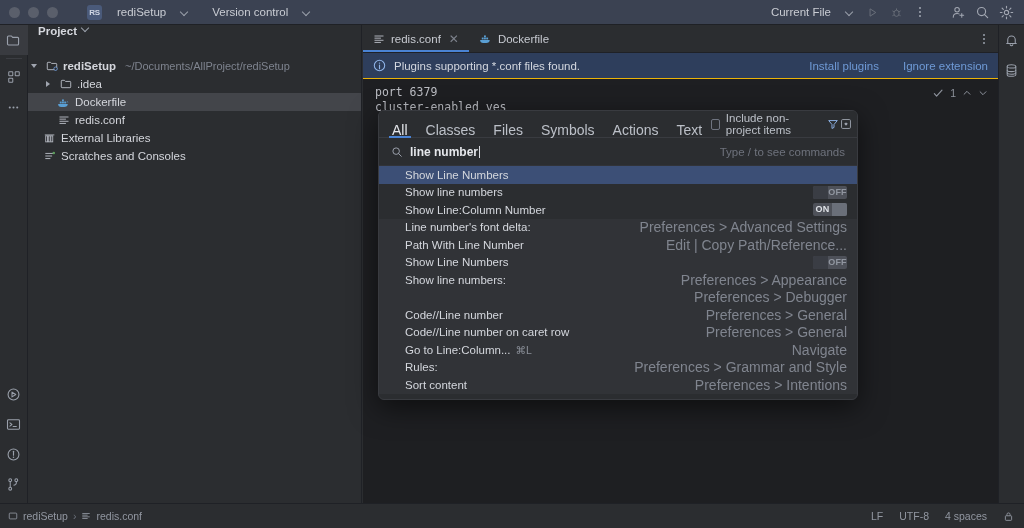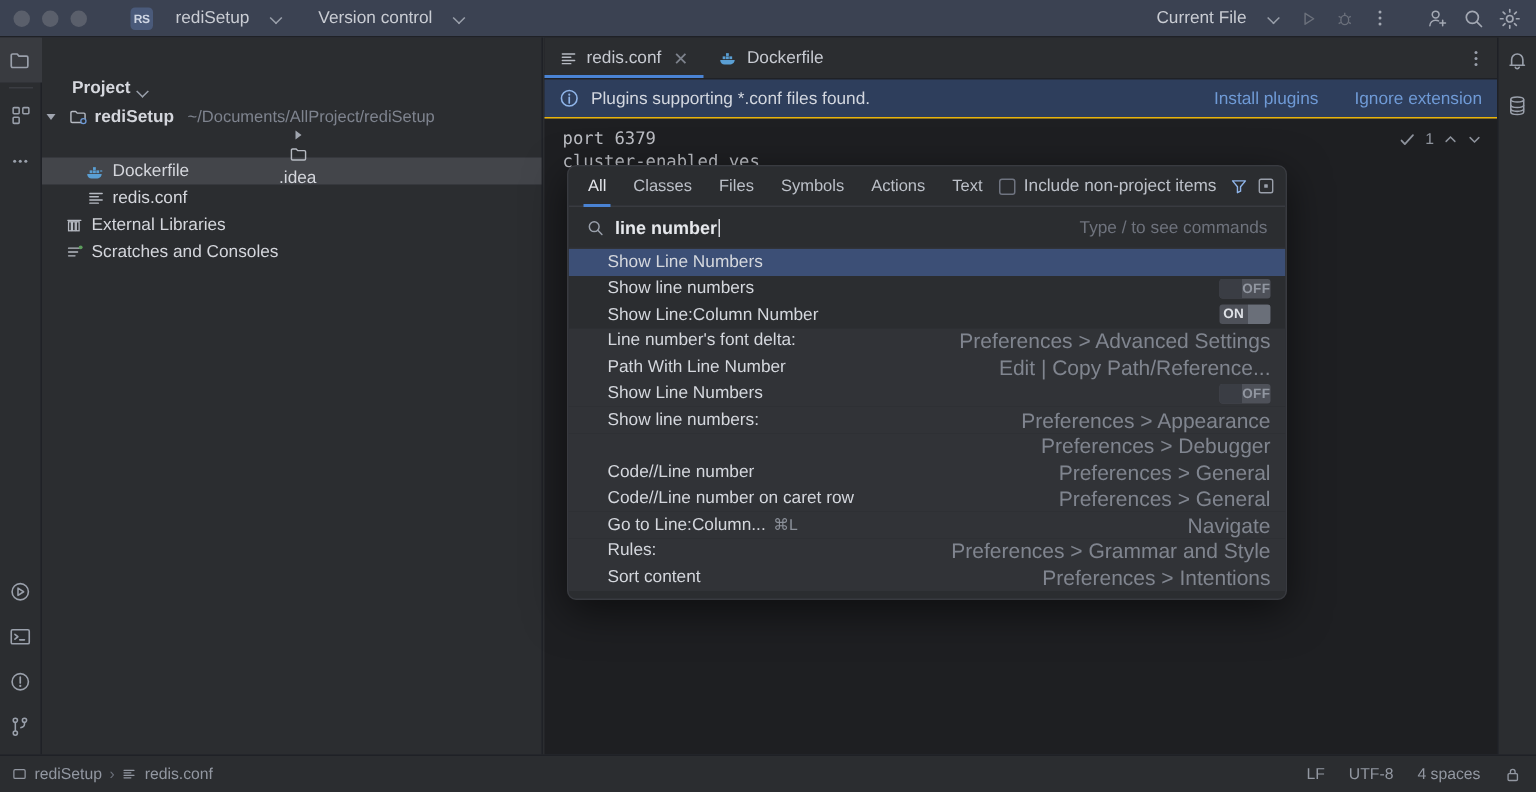--- a/index.html
+++ b/index.html
@@ -64,21 +64,21 @@
     background:#2b2d30; border-left:1px solid #1f2126;
     display:flex; flex-direction:column; align-items:center;
   }
 
   
   .project-panel {
     position:absolute; left:28px; top:25px; width:334px; height:478px;
     background:#2b2d30; border-right:1px solid #1f2126;
   }
   .panel-head {
-    height:28px; display:flex; align-items:flex-end; padding-left:20px; gap:5px;margin-top:12px;
+    height:28px; display:flex; align-items:flex-start; padding-left:10px; gap:5px;
   }
   .panel-title { font-size:11.5px; font-weight:bold; color:#d6d8de; }
   .tree { padding-top:4px; font-size:11.5px; }
   .trow {
     height:18px; display:flex; align-items:center; gap:4px;
     padding-right:6px; cursor:default; white-space:nowrap;
   }
   .trow.selected { background:#43454a; }
   .tw { width:12px; display:flex; align-items:center; justify-content:center; flex:none; }
   .tri {
@@ -133,22 +133,22 @@
     position:absolute; left:378px; top:110px; width:480px; height:290px;
     background:#2b2d30; border:1px solid #393b40; border-radius:6px;
     box-shadow:0 8px 28px rgba(0,0,0,0.55);
     overflow:hidden; display:flex; flex-direction:column;
   }
   .se-tabs {
     height:27px; display:flex; align-items:center; padding:0 4px;
     border-bottom:1px solid #393b40; background:#2b2d30; flex:none;
   }
   .se-tab {
-    height:27px; display:flex; align-items:center; padding:0 9px;
-    font-size:11px; color:#bcc0c8; cursor:default; position:relative;
+    height:27px; display:flex; align-items:flex-end; padding:0 9px;
+    font-size:14px; color:#bcc0c8; cursor:default; position:relative;
   }
   .se-tab.active { color:#e3e5ea; }
   .se-tab.active:after {
     content:""; position:absolute; left:6px; right:6px; bottom:0; height:2px; background:#4a83d4;
   }
   .se-tabs-spacer { flex:1; }
   .se-check {
     display:flex; align-items:center; gap:6px; font-size:11.5px; color:#bcc0c8;
     padding-right:6px; cursor:default;
   }
@@ -336,21 +336,21 @@
         <span class="ticon">
           <svg width="12" height="12" viewBox="0 0 14 14">
               <path d="M1.5 3.6a.9.9 0 01.9-.9h2.8L6.4 4h5.2a.9.9 0 01.9.9v5.5a.9.9 0 01-.9.9H2.4a.9.9 0 01-.9-.9z" fill="none" stroke="#b6bac2" stroke-width="1.1" stroke-linejoin="round"></path>
               <circle cx="11.2" cy="10.2" r="2" fill="#2b2d30" stroke="#6f9ad6" stroke-width="1"></circle>
             </svg>
         </span>
         <span class="tlabel bold">rediSetup</span>
         <span class="tpath">~/Documents/AllProject/rediSetup</span>
       </div>
 
-      <div class="trow" style="padding-left:14px;flex-direction:column;">
+      <div class="trow" style="padding-left:14px;">
         <span class="tw">
             <span class="tri"></span>
           </span>
         <span class="ticon">
           <svg width="12" height="12" viewBox="0 0 14 14">
               <path d="M1.5 3.6a.9.9 0 01.9-.9h2.8L6.4 4h5.2a.9.9 0 01.9.9v5.5a.9.9 0 01-.9.9H2.4a.9.9 0 01-.9-.9z" fill="none" stroke="#b6bac2" stroke-width="1.1" stroke-linejoin="round"></path>
             </svg>
         </span>
         <span class="tlabel">.idea</span>
       </div>

